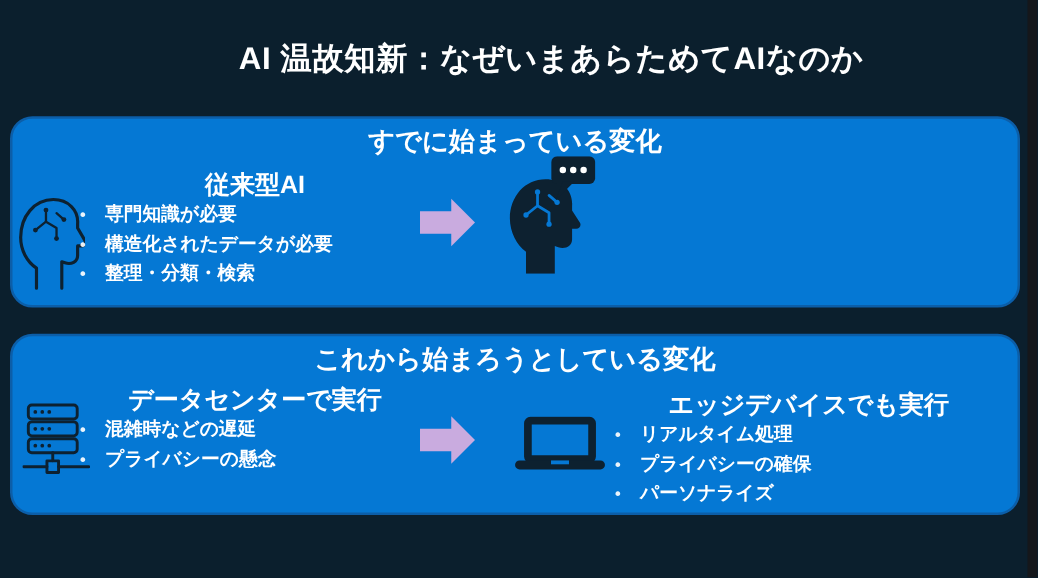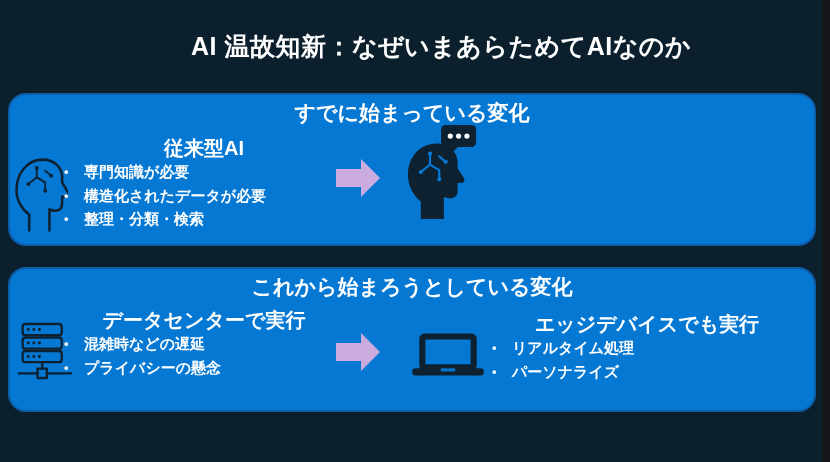--- a/index.html
+++ b/index.html
@@ -176,19 +176,20 @@
         <rect x="12" y="3" width="50" height="30" rx="2" fill="none" stroke="#0d2130" stroke-width="6"></rect>
         <rect x="2" y="34" width="70" height="7" rx="3.5" fill="#0d2130"></rect>
         <rect x="30" y="34" width="14" height="3" fill="#0578d4"></rect>
       </svg>
     </div>
 
     <div class="col p2-col-right">
       <div class="col-heading">エッジデバイスでも実行</div>
       <ul class="bullets">
         <li>リアルタイム処理</li>
+        <li>プライバシーの確保</li>
         <li>パーソナライズ</li>
       </ul>
     </div>
   </section>
 
   <div class="edge-strip"></div>
 </div>
 
 </body></html>

